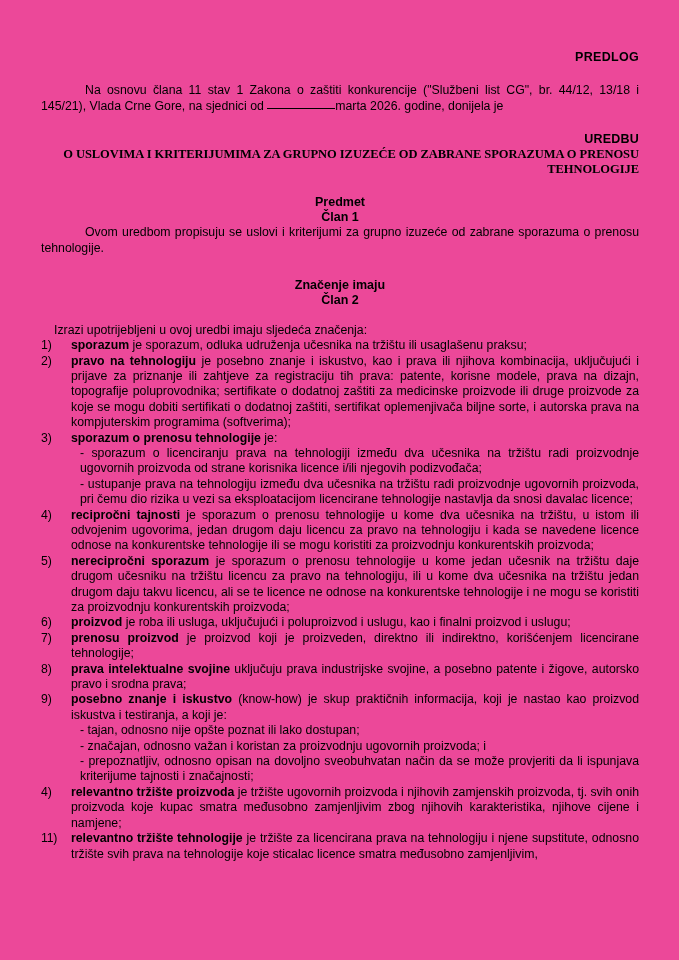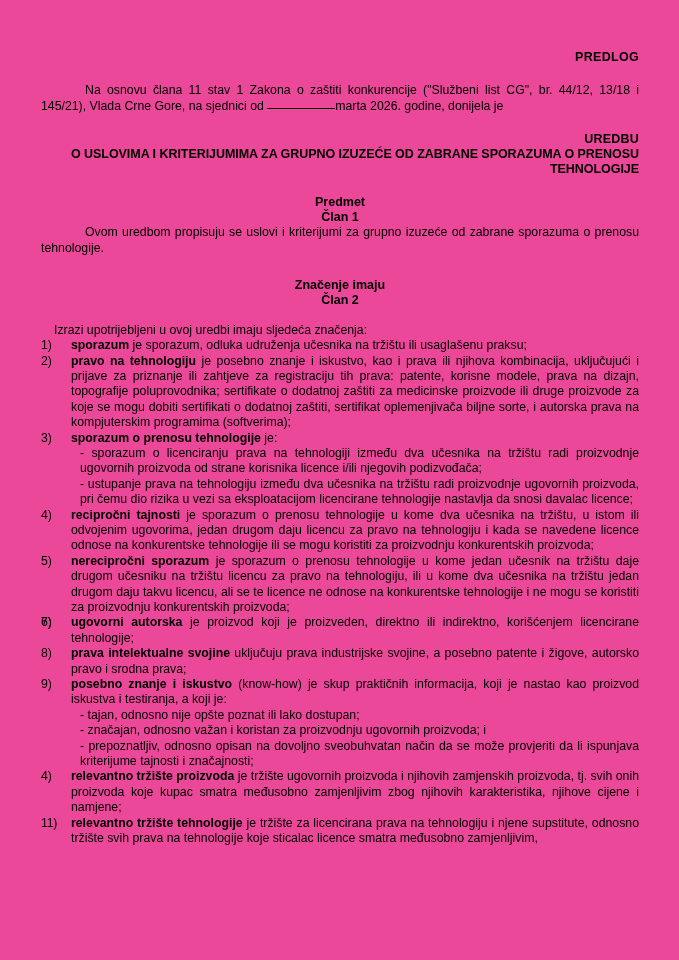--- a/index.html
+++ b/index.html
@@ -51,21 +51,21 @@
   }
 
   .doc-title {
     margin-top: 17px;
     text-align: right;
     font-weight: bold;
     font-size: 12.5px;
     line-height: 15.3px;
   }
   .doc-title .line1 { letter-spacing: 0.2px; }
-  .doc-title .line2 { letter-spacing: -0.05px; }
+  .doc-title .line2 { letter-spacing: -0.05px; font-family: Liberation Serif, serif; }
 
   .section-head {
     text-align: center;
     font-weight: bold;
     font-size: 12.5px;
     line-height: 15.3px;
   }
   .section-head.first { margin-top: 17px; }
   .section-head.second { margin-top: 22px; }
 
@@ -149,22 +149,22 @@
     </div>
 
     <div class="lead">Izrazi upotrijebljeni u ovoj uredbi imaju sljedeća značenja:</div>
 
     <ol class="defs" id="defs-list">
         <li><span class="num">1)</span><span><b>sporazum</b><span> je sporazum, odluka udruženja učesnika na tržištu ili usaglašenu praksu;</span></span></li>
         <li><span class="num">2)</span><span><b>pravo na tehnologiju</b><span> je posebno znanje i iskustvo, kao i prava ili njihova kombinacija, uključujući i prijave za priznanje ili zahtjeve za registraciju tih prava: patente, korisne modele, prava na dizajn, topografije poluprovodnika; sertifikate o dodatnoj zaštiti za medicinske proizvode ili druge proizvode za koje se mogu dobiti sertifikati o dodatnoj zaštiti, sertifikat oplemenjivača biljne sorte, i autorska prava na kompjuterskim programima (softverima);</span></span></li>
         <li><span class="num">3)</span><span><b>sporazum o prenosu tehnologije</b><span> je:</span></span><div class="dash indent2">- sporazum o licenciranju prava na tehnologiji između dva učesnika na tržištu radi proizvodnje ugovornih proizvoda od strane korisnika licence i/ili njegovih podizvođača;</div><div class="dash indent2">- ustupanje prava na tehnologiju između dva učesnika na tržištu radi proizvodnje ugovornih proizvoda, pri čemu dio rizika u vezi sa eksploatacijom licencirane tehnologije nastavlja da snosi davalac licence;</div></li>
         <li><span class="num">4)</span><span><b>recipročni tajnosti</b><span> je sporazum o prenosu tehnologije u kome dva učesnika na tržištu, u istom ili odvojenim ugovorima, jedan drugom daju licencu za pravo na tehnologiju i kada se navedene licence odnose na konkurentske tehnologije ili se mogu koristiti za proizvodnju konkurentskih proizvoda;</span></span></li>
         <li><span class="num">5)</span><span><b>nerecipročni sporazum</b><span> je sporazum o prenosu tehnologije u kome jedan učesnik na tržištu daje drugom učesniku na tržištu licencu za pravo na tehnologiju, ili u kome dva učesnika na tržištu jedan drugom daju takvu licencu, ali se te licence ne odnose na konkurentske tehnologije i ne mogu se koristiti za proizvodnju konkurentskih proizvoda;</span></span></li>
-        <li><span class="num">6)</span></li>
-        <li><span class="num">7)</span><span><b>ugovorni autorska</b><span> je proizvod koji je proizveden, direktno ili indirektno, korišćenjem licencirane tehnologije;</span></span></li>
+        <li><span class="num">6)</span><span><b>proizvod</b><span> je roba ili usluga, uključujući i poluproizvod i uslugu, kao i finalni proizvod i uslugu;</span></span></li>
+        <li><span class="num">7)</span><span><b>prenosu proizvod</b><span> je proizvod koji je proizveden, direktno ili indirektno, korišćenjem licencirane tehnologije;</span></span></li>
         <li><span class="num">8)</span><span><b>prava intelektualne svojine</b><span> uključuju prava industrijske svojine, a posebno patente i žigove, autorsko pravo i srodna prava;</span></span></li>
         <li><span class="num">9)</span><span><b>posebno znanje i iskustvo</b><span> (know-how) je skup praktičnih informacija, koji je nastao kao proizvod iskustva i testiranja, a koji je:</span></span><div class="dash indent2">- tajan, odnosno nije opšte poznat ili lako dostupan;</div><div class="dash indent2">- značajan, odnosno važan i koristan za proizvodnju ugovornih proizvoda; i</div><div class="dash indent2">- prepoznatljiv, odnosno opisan na dovoljno sveobuhvatan način da se može provjeriti da li ispunjava kriterijume tajnosti i značajnosti;</div></li>
         <li class="wide"><span class="num">4)</span><span><b>relevantno tržište proizvoda</b><span> je tržište ugovornih proizvoda i njihovih zamjenskih proizvoda, tj. svih onih proizvoda koje kupac smatra međusobno zamjenljivim zbog njihovih karakteristika, njihove cijene i namjene;</span></span></li>
         <li class="wide"><span class="num">11)</span><span><b>relevantno tržište tehnologije</b><span> je tržište za licencirana prava na tehnologiju i njene supstitute, odnosno tržište svih prava na tehnologije koje sticalac licence smatra međusobno zamjenljivim,</span></span></li>
       </ol>
 
   </div>
 </div>
 
 </body></html>

